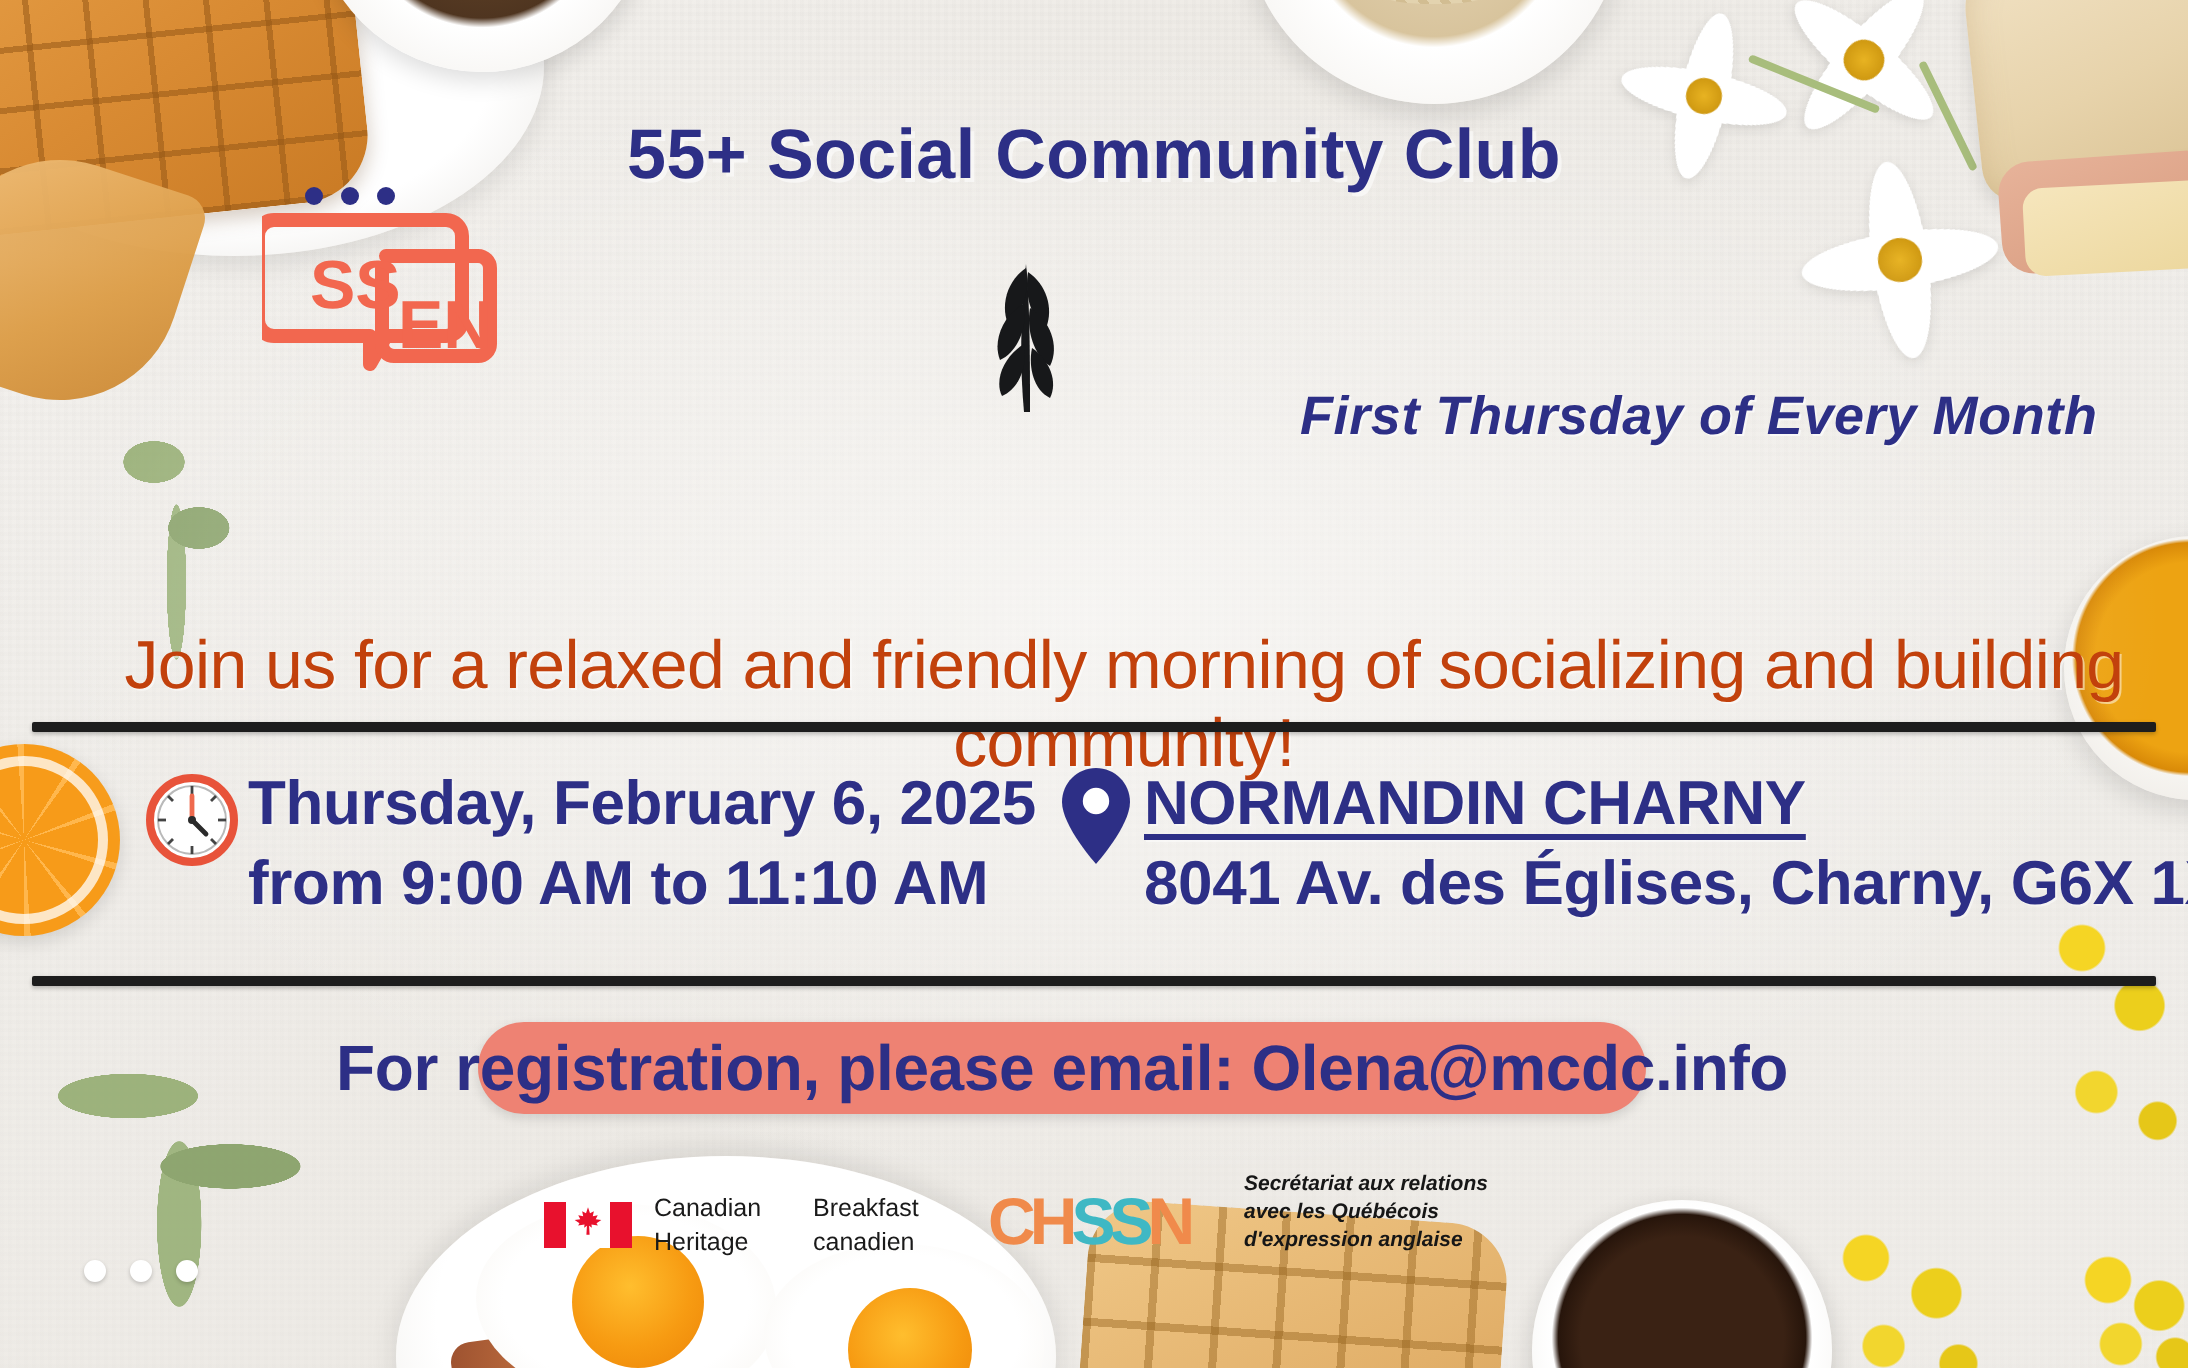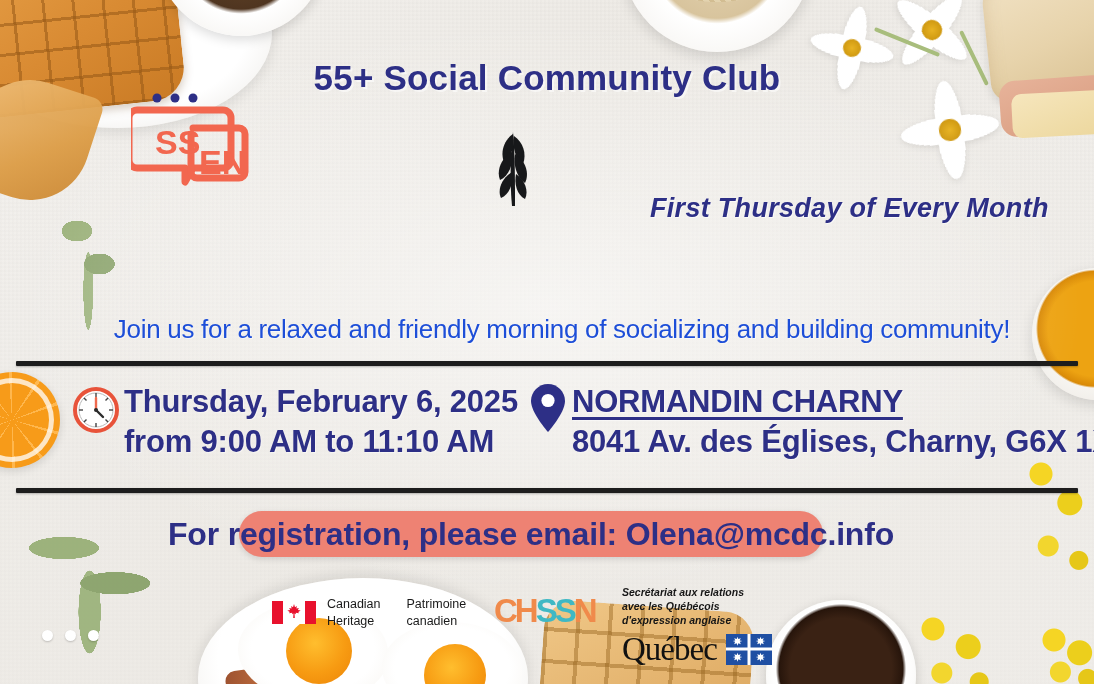--- a/index.html
+++ b/index.html
@@ -269,22 +269,22 @@
     paint-order: stroke fill;
     line-height: 1.0;
     white-space: nowrap;
     text-shadow: 4px 4px 0 rgba(166,50,37,.25);
   }
 
   .tagline {
     position: absolute;
     left: 0; right: 0; top: 314px;
     text-align: center;
-    font-size: 26px;
-    color: #1d4ed8;
+    font-size: 34px;
+    color: #c2410c;
     font-family: "Liberation Sans Narrow", "Liberation Sans", sans-serif;
     letter-spacing: -.3px;
     text-shadow: 1px 1px 0 rgba(255,255,255,.5);
     padding-left: 30px;
   }
 
   .divider {
     position: absolute;
     left: 16px; right: 16px;
     height: 5px;
@@ -526,65 +526,40 @@
               <path d="M12 1.6 L13.5 6.2 L16.4 4.6 L15.6 8.4 L19.3 7.6 L17.8 10.6 L22 11.2 L18.4 13.6 L19.4 15.4 L14.6 14.6 L14.9 17 L12.8 15.6 L13.2 22.4 L10.8 22.4 L11.2 15.6 L9.1 17 L9.4 14.6 L4.6 15.4 L5.6 13.6 L2 11.2 L6.2 10.6 L4.7 7.6 L8.4 8.4 L7.6 4.6 L10.5 6.2 Z" fill="#e8112d"></path>
             </svg>
           </div>
         </div>
         <div class="ch-text">
           <div class="ch-col">
             <div>Canadian</div>
             <div>Heritage</div>
           </div>
           <div class="ch-col">
-            <div>Patrimoine</div>
+            <div>Breakfast</div>
             <div>canadien</div>
           </div>
         </div>
       </div>
 
       <div class="logo-chssn">
         <span class="chssn-c">C</span>
         <span class="chssn-h">H</span>
         <span class="chssn-s1">S</span>
         <span class="chssn-s2">S</span>
         <span class="chssn-n">N</span>
       </div>
 
       <div class="logo-quebec">
         <div class="qc-secretariat">
           <div>Secrétariat aux relations</div>
           <div>avec les Québécois</div>
           <div>d'expression anglaise</div>
         </div>
-        <div class="qc-wordmark">
-          <div class="qc-word">Québec</div>
-          <div class="qc-flag">
-            <div class="fleur">
-                <svg width="11" height="11" viewBox="0 0 12 12">
-                  <path d="M6 0.8 L6.9 3.2 L9.6 2.4 L8.4 4.8 L11.2 5.4 L8.6 6.4 L9.6 9 L6.9 7.9 L6 10.6 L5.1 7.9 L2.4 9 L3.4 6.4 L0.8 5.4 L3.6 4.8 L2.4 2.4 L5.1 3.2 Z" fill="#fff"></path>
-                </svg>
-              </div>
-            <div class="fleur">
-                <svg width="11" height="11" viewBox="0 0 12 12">
-                  <path d="M6 0.8 L6.9 3.2 L9.6 2.4 L8.4 4.8 L11.2 5.4 L8.6 6.4 L9.6 9 L6.9 7.9 L6 10.6 L5.1 7.9 L2.4 9 L3.4 6.4 L0.8 5.4 L3.6 4.8 L2.4 2.4 L5.1 3.2 Z" fill="#fff"></path>
-                </svg>
-              </div>
-            <div class="fleur">
-                <svg width="11" height="11" viewBox="0 0 12 12">
-                  <path d="M6 0.8 L6.9 3.2 L9.6 2.4 L8.4 4.8 L11.2 5.4 L8.6 6.4 L9.6 9 L6.9 7.9 L6 10.6 L5.1 7.9 L2.4 9 L3.4 6.4 L0.8 5.4 L3.6 4.8 L2.4 2.4 L5.1 3.2 Z" fill="#fff"></path>
-                </svg>
-              </div>
-            <div class="fleur">
-                <svg width="11" height="11" viewBox="0 0 12 12">
-                  <path d="M6 0.8 L6.9 3.2 L9.6 2.4 L8.4 4.8 L11.2 5.4 L8.6 6.4 L9.6 9 L6.9 7.9 L6 10.6 L5.1 7.9 L2.4 9 L3.4 6.4 L0.8 5.4 L3.6 4.8 L2.4 2.4 L5.1 3.2 Z" fill="#fff"></path>
-                </svg>
-              </div>
-          </div>
-        </div>
       </div>
 
     </div>
 
     <div class="carousel-dots">
       <div class="dot"></div>
       <div class="dot"></div>
       <div class="dot"></div>
     </div>
 

